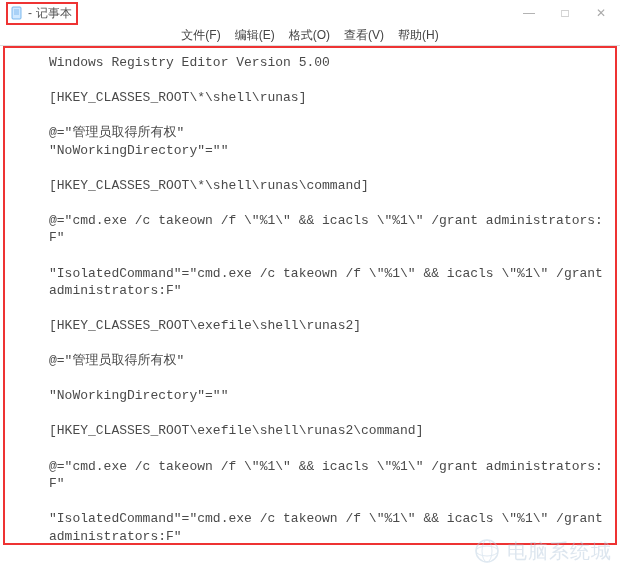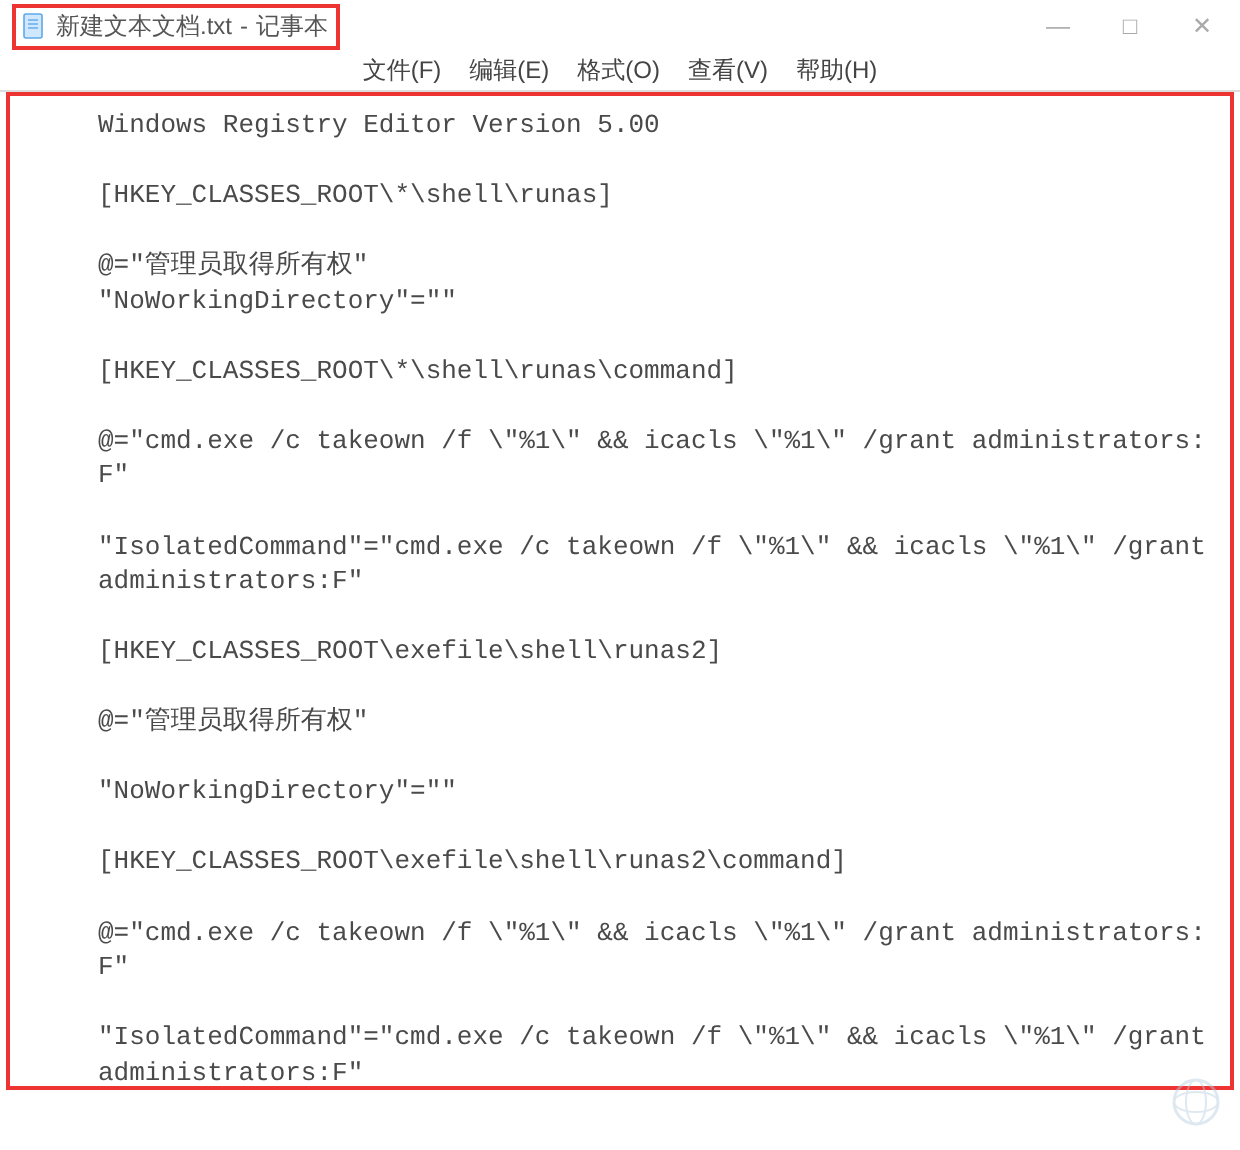--- a/index.html
+++ b/index.html
@@ -90,21 +90,20 @@
 <div class="titlebar">
   <div class="titlebar-left">
     <span class="file-icon">
       <svg viewBox="0 0 14 14" width="14" height="14">
         <rect x="2" y="1" width="9" height="12" rx="1" fill="#cfe8ff" stroke="#5fa8e8" stroke-width="0.8"></rect>
         <line x1="4" y1="4" x2="9" y2="4" stroke="#5fa8e8" stroke-width="0.7"></line>
         <line x1="4" y1="6" x2="9" y2="6" stroke="#5fa8e8" stroke-width="0.7"></line>
         <line x1="4" y1="8" x2="9" y2="8" stroke="#5fa8e8" stroke-width="0.7"></line>
       </svg>
     </span>
-    <span>新建文本文档.txt</span>
     <span> - </span>
     <span>记事本</span>
   </div>
   <div class="win-controls">
     <span>—</span>
     <span>□</span>
     <span>✕</span>
   </div>
 </div>
 
@@ -148,13 +147,14 @@
 
 "NoWorkingDirectory"=""</div>
 </div>
 
 <div class="watermark">
   <svg width="28" height="28" viewBox="0 0 28 28">
     <circle cx="14" cy="14" r="11" fill="none" stroke="#b8cde0" stroke-width="1.5"></circle>
     <ellipse cx="14" cy="14" rx="11" ry="5" fill="none" stroke="#b8cde0" stroke-width="1"></ellipse>
     <ellipse cx="14" cy="14" rx="5" ry="11" fill="none" stroke="#b8cde0" stroke-width="1"></ellipse>
   </svg>
+  <span>电脑系统城</span>
 </div>
 
 </body></html>

